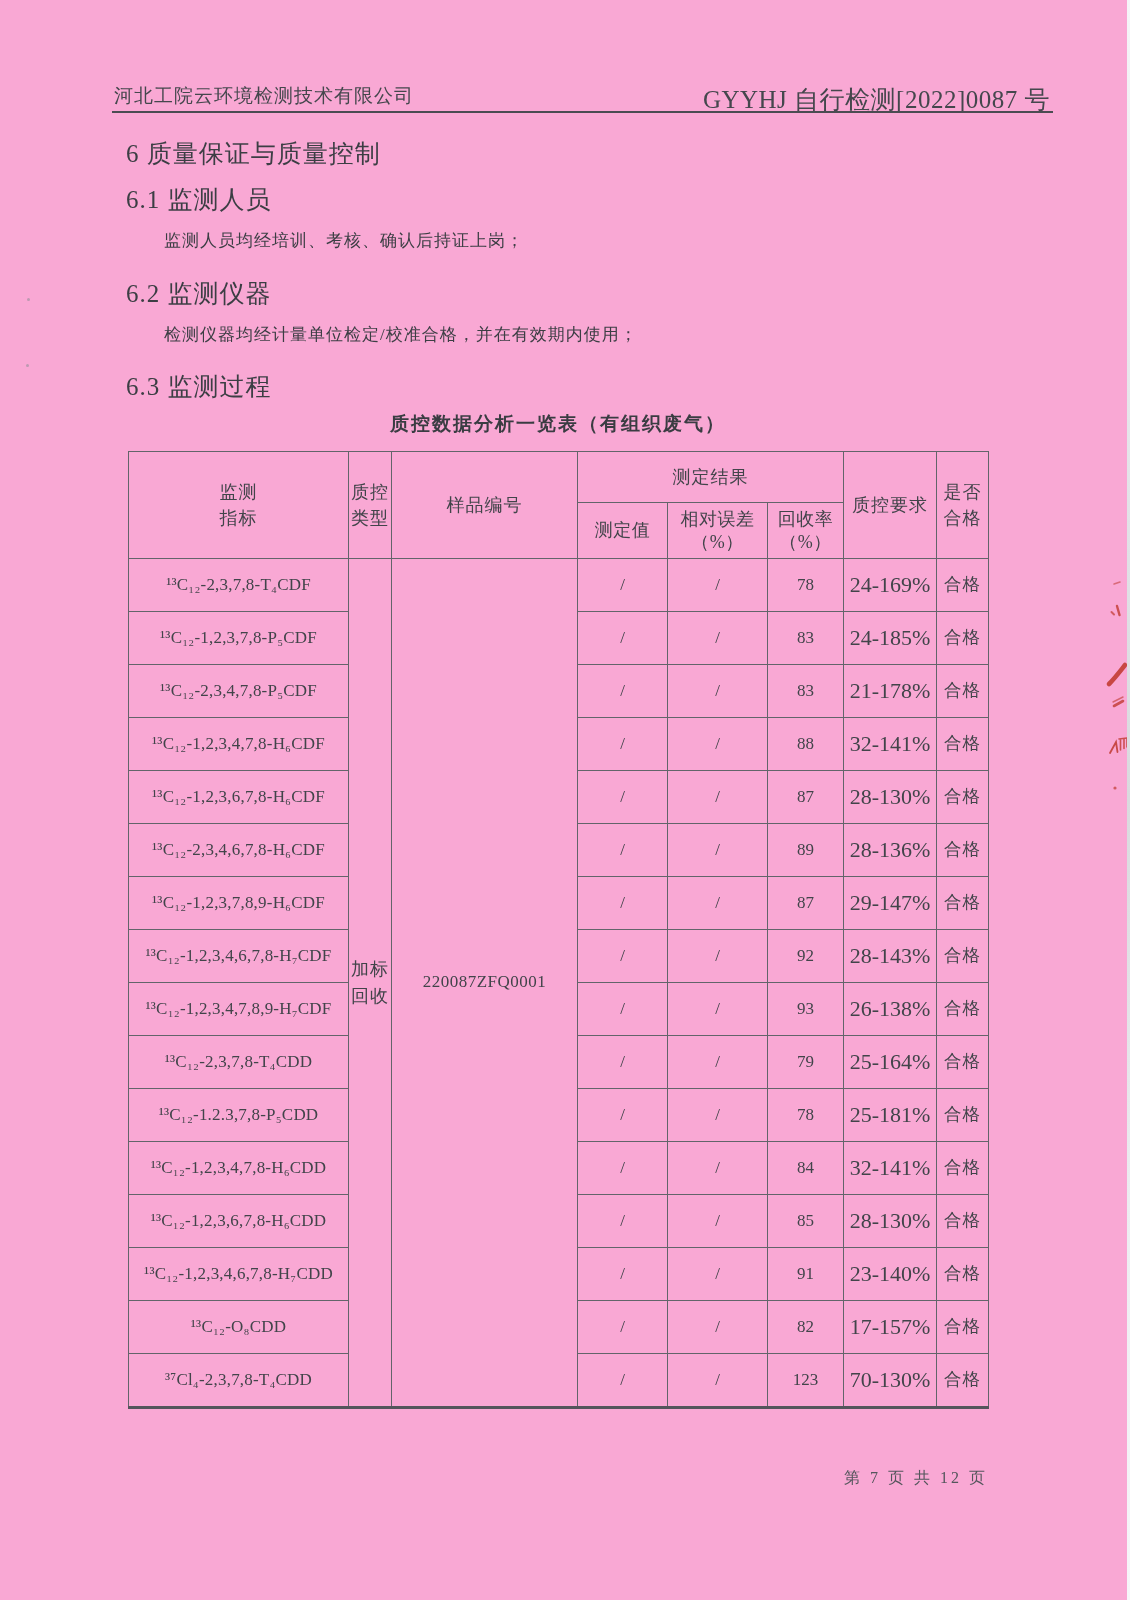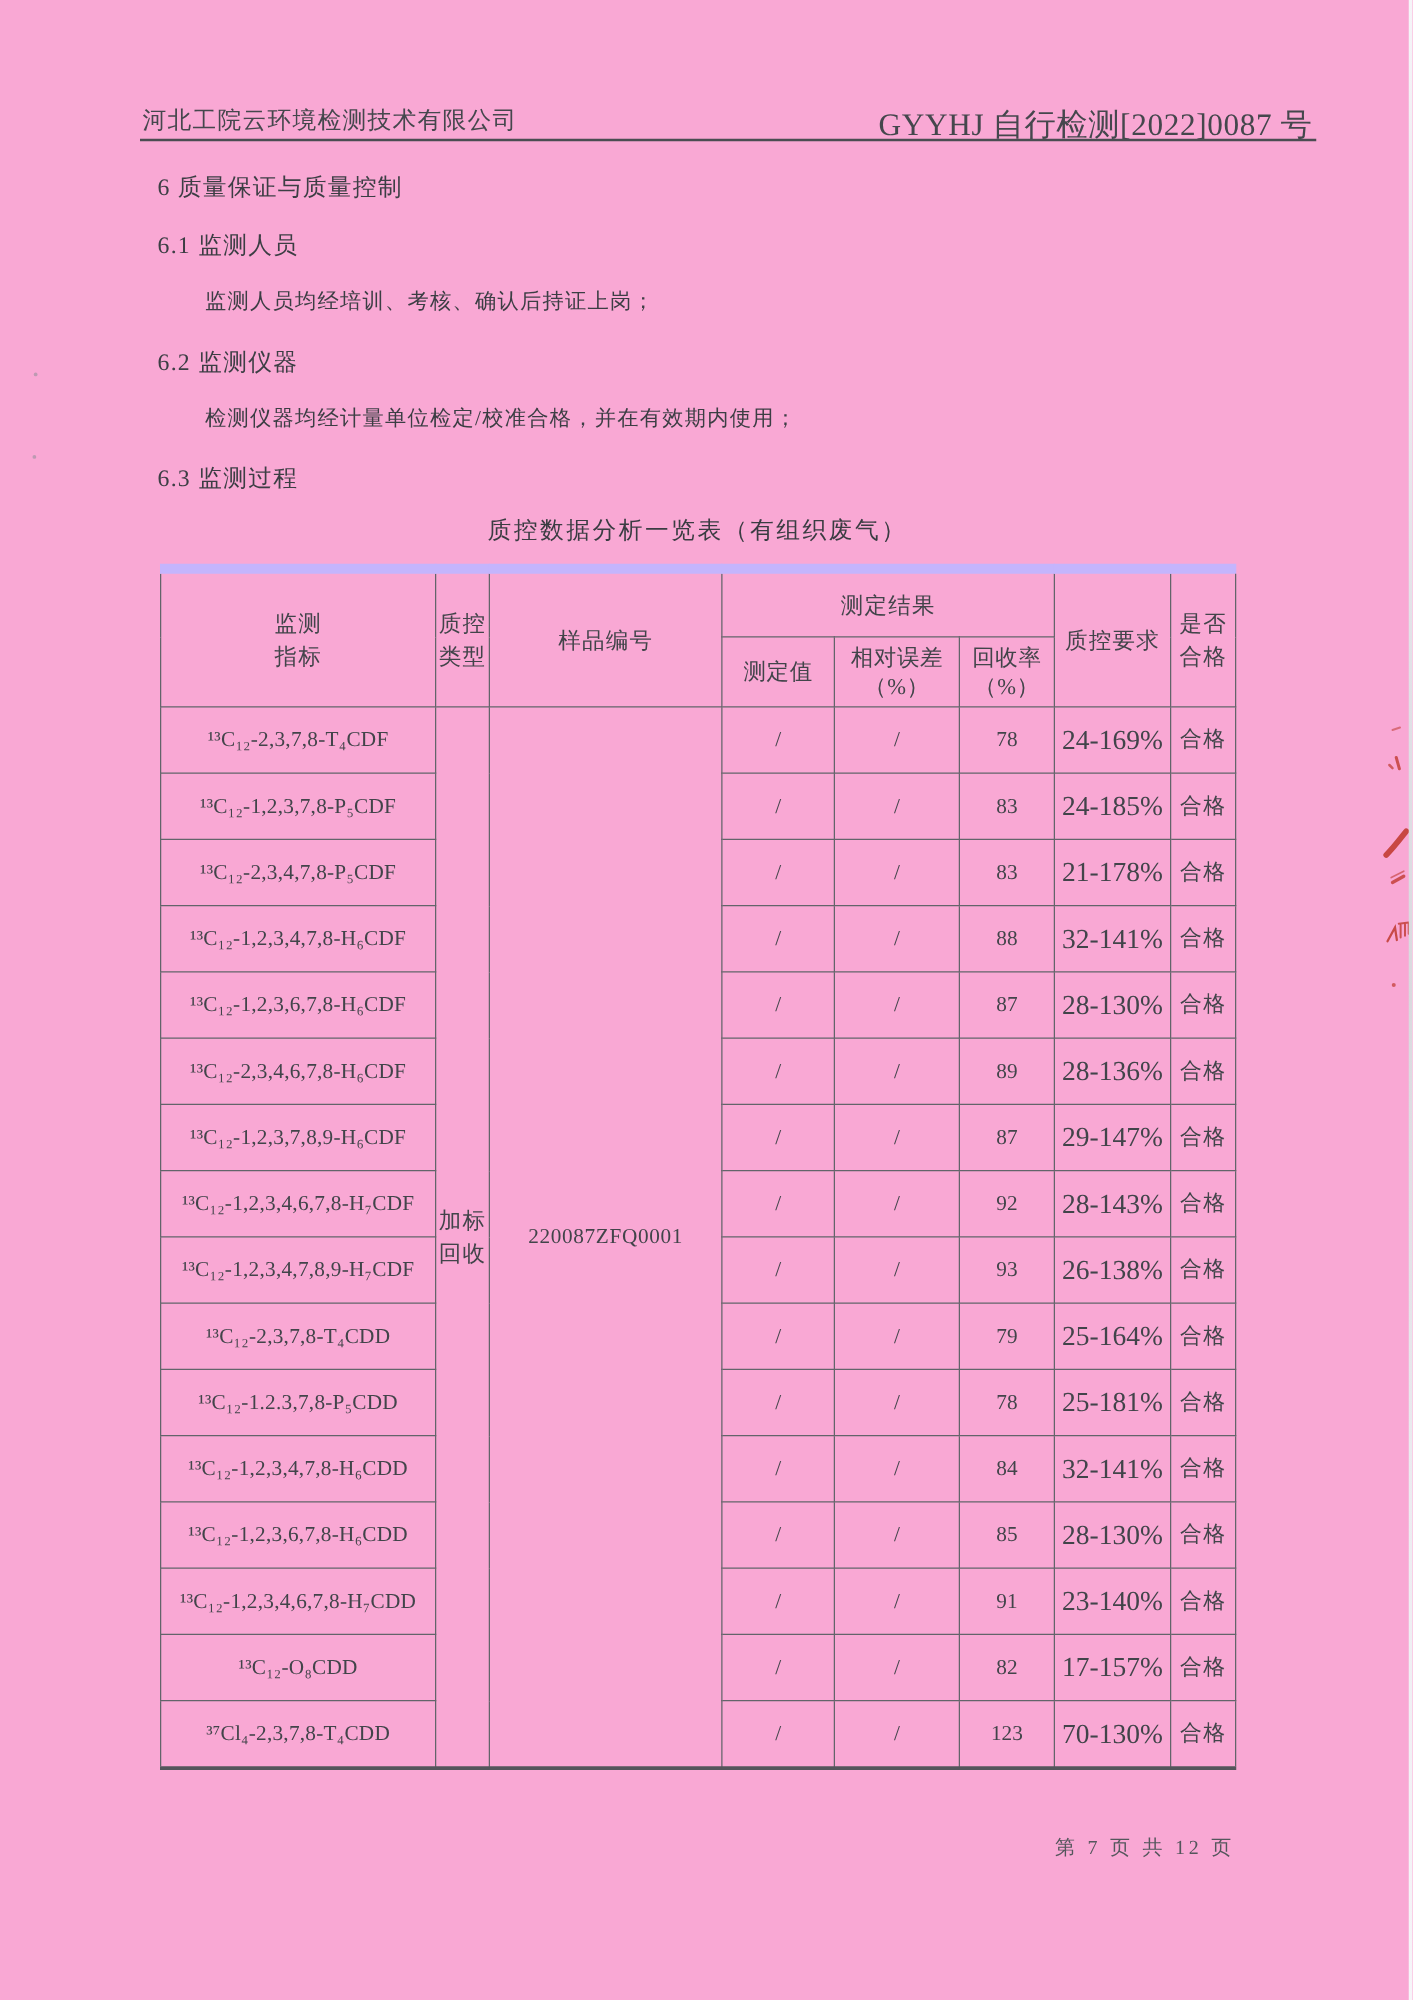--- a/index.html
+++ b/index.html
@@ -16,40 +16,40 @@
     background:linear-gradient(180deg,#f5f5f8 0%,#e0e1e6 35%,#d9dade 50%,#ecedf1 75%,#f6f6f9 100%);
   }
   .speck{position:absolute;border-radius:50%;background:#8d8e95;opacity:.55;}
 
   
   .hdr-company{position:absolute;left:114px;top:83px;font-size:19px;letter-spacing:1px;color:#45474d;}
   .hdr-docnum{position:absolute;right:80px;top:83px;font-size:25px;letter-spacing:.5px;color:#45474d;}
   .hdr-rule{position:absolute;left:112px;top:111px;width:941px;height:2px;background:#4b4c52;}
 
   
-  .sec{position:absolute;left:126px;font-size:19px;letter-spacing:1px;color:#3c3e44;}
+  .sec{position:absolute;left:126px;font-size:25px;letter-spacing:1px;color:#3c3e44;}
   .para{position:absolute;left:164px;font-size:17px;letter-spacing:1px;color:#3c3e44;}
 
   
   .tbl-title{position:absolute;left:128px;top:411px;width:860px;text-align:center;
-    font-size:19px;letter-spacing:2px;color:#3a3c42;}
+    font-size:19px;letter-spacing:2px;color:#3a3c42;font-weight:bold;}
   table.qc{
     position:absolute;left:128px;top:451px;width:860px;
     border-collapse:collapse;table-layout:fixed;
     font-size:17px;color:#42444a;
   }
   table.qc th,table.qc td{
     border:1px solid #63646a;
     text-align:center;vertical-align:middle;
     padding:0 2px;overflow:hidden;
     font-weight:normal;
     white-space:pre-line;
     line-height:1.45;
   }
-  table.qc{border-top:8px solid #c4b5fd;border-bottom:3px solid #54555b;}
+  table.qc{border-top:1px solid #c4b5fd;border-bottom:3px solid #54555b;}
   table.qc thead tr.h1 th{height:50px;font-size:18px;letter-spacing:1px;}
   table.qc thead tr.h2 th{height:55px;font-size:18px;letter-spacing:.5px;line-height:1.25;}
   table.qc tbody td{height:52px;}
   td.cell-indicator{font-size:17px;letter-spacing:.2px;}
   td.cell-qctype{font-size:18px;letter-spacing:1px;line-height:1.6;}
   td.cell-sample{font-size:17px;letter-spacing:.5px;}
   td.cell-req{font-size:22px;}
   td.cell-pass{font-size:17.5px;letter-spacing:1px;}
 
   

